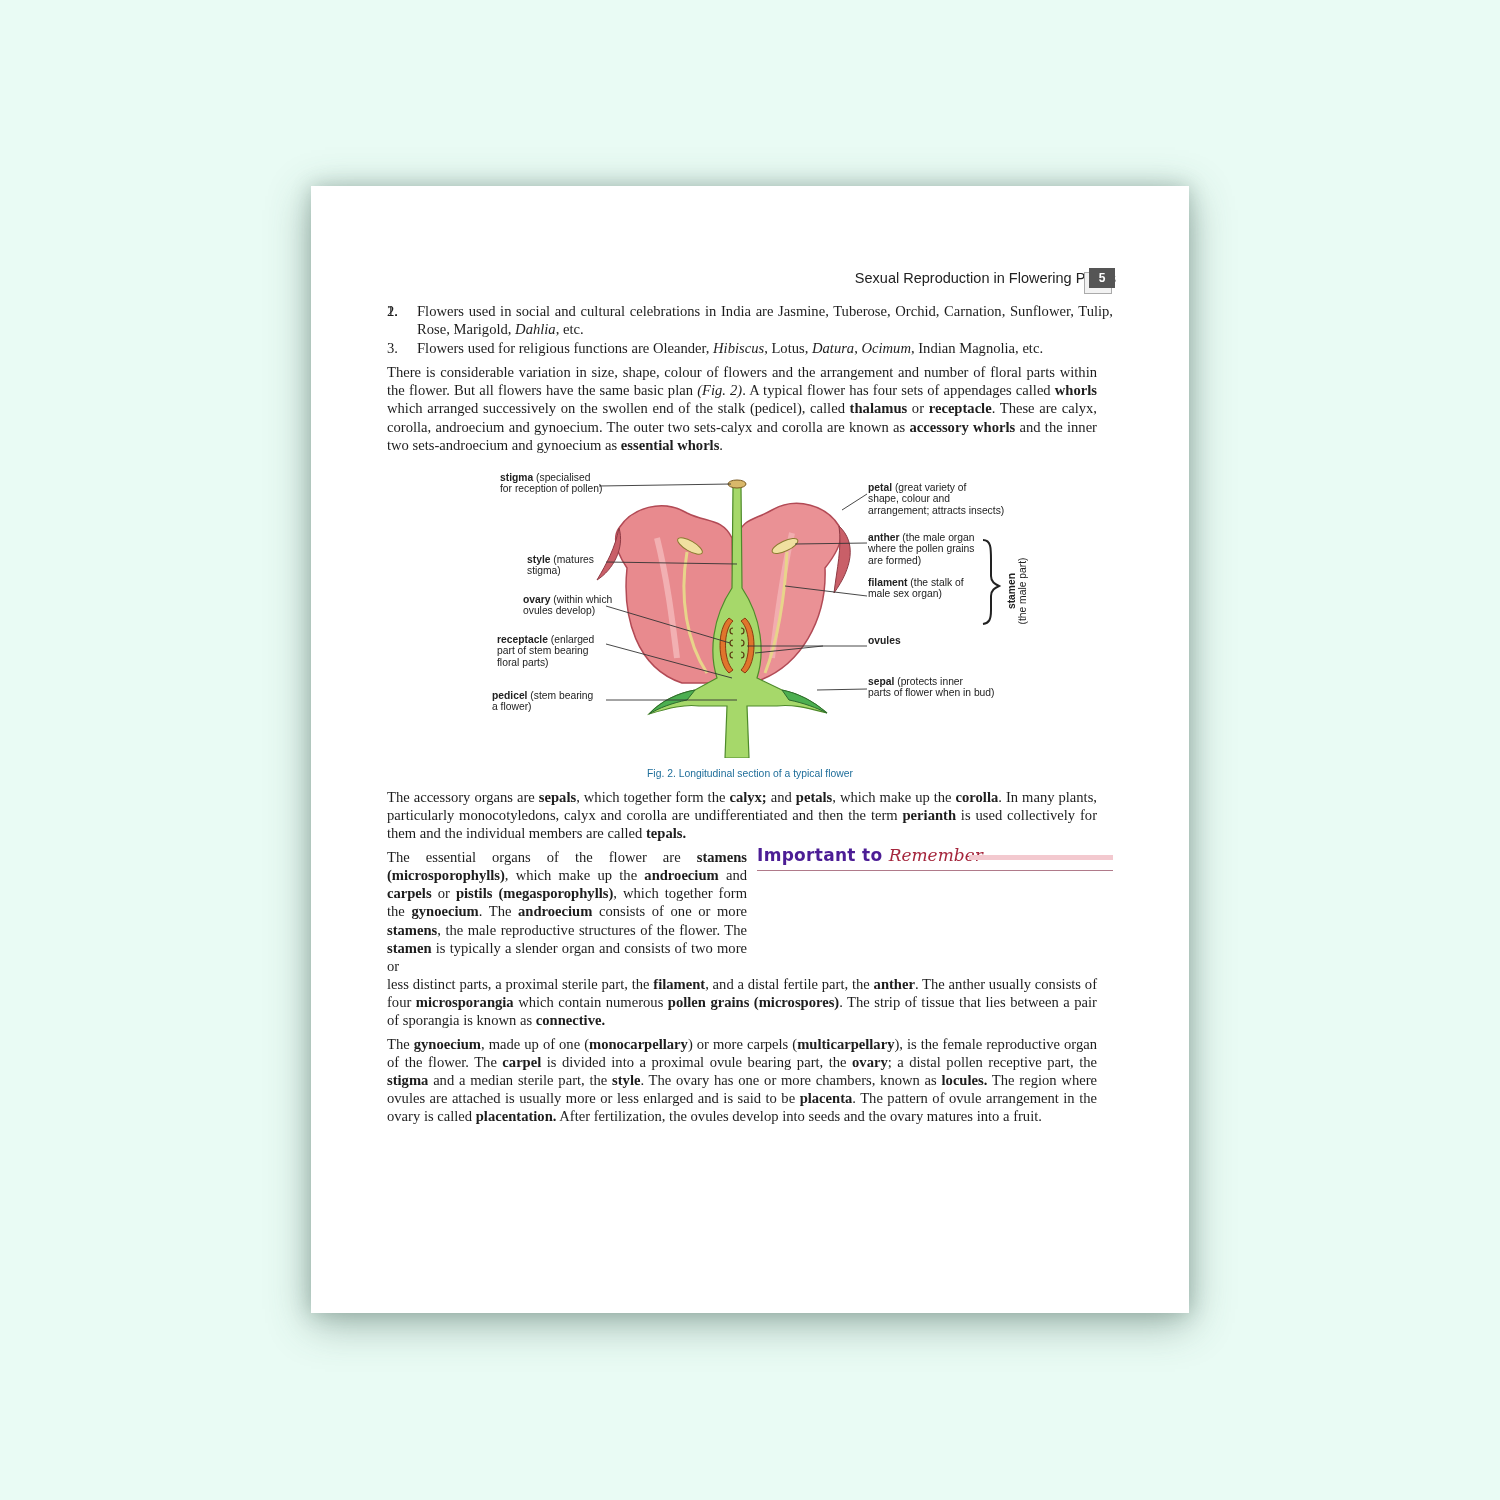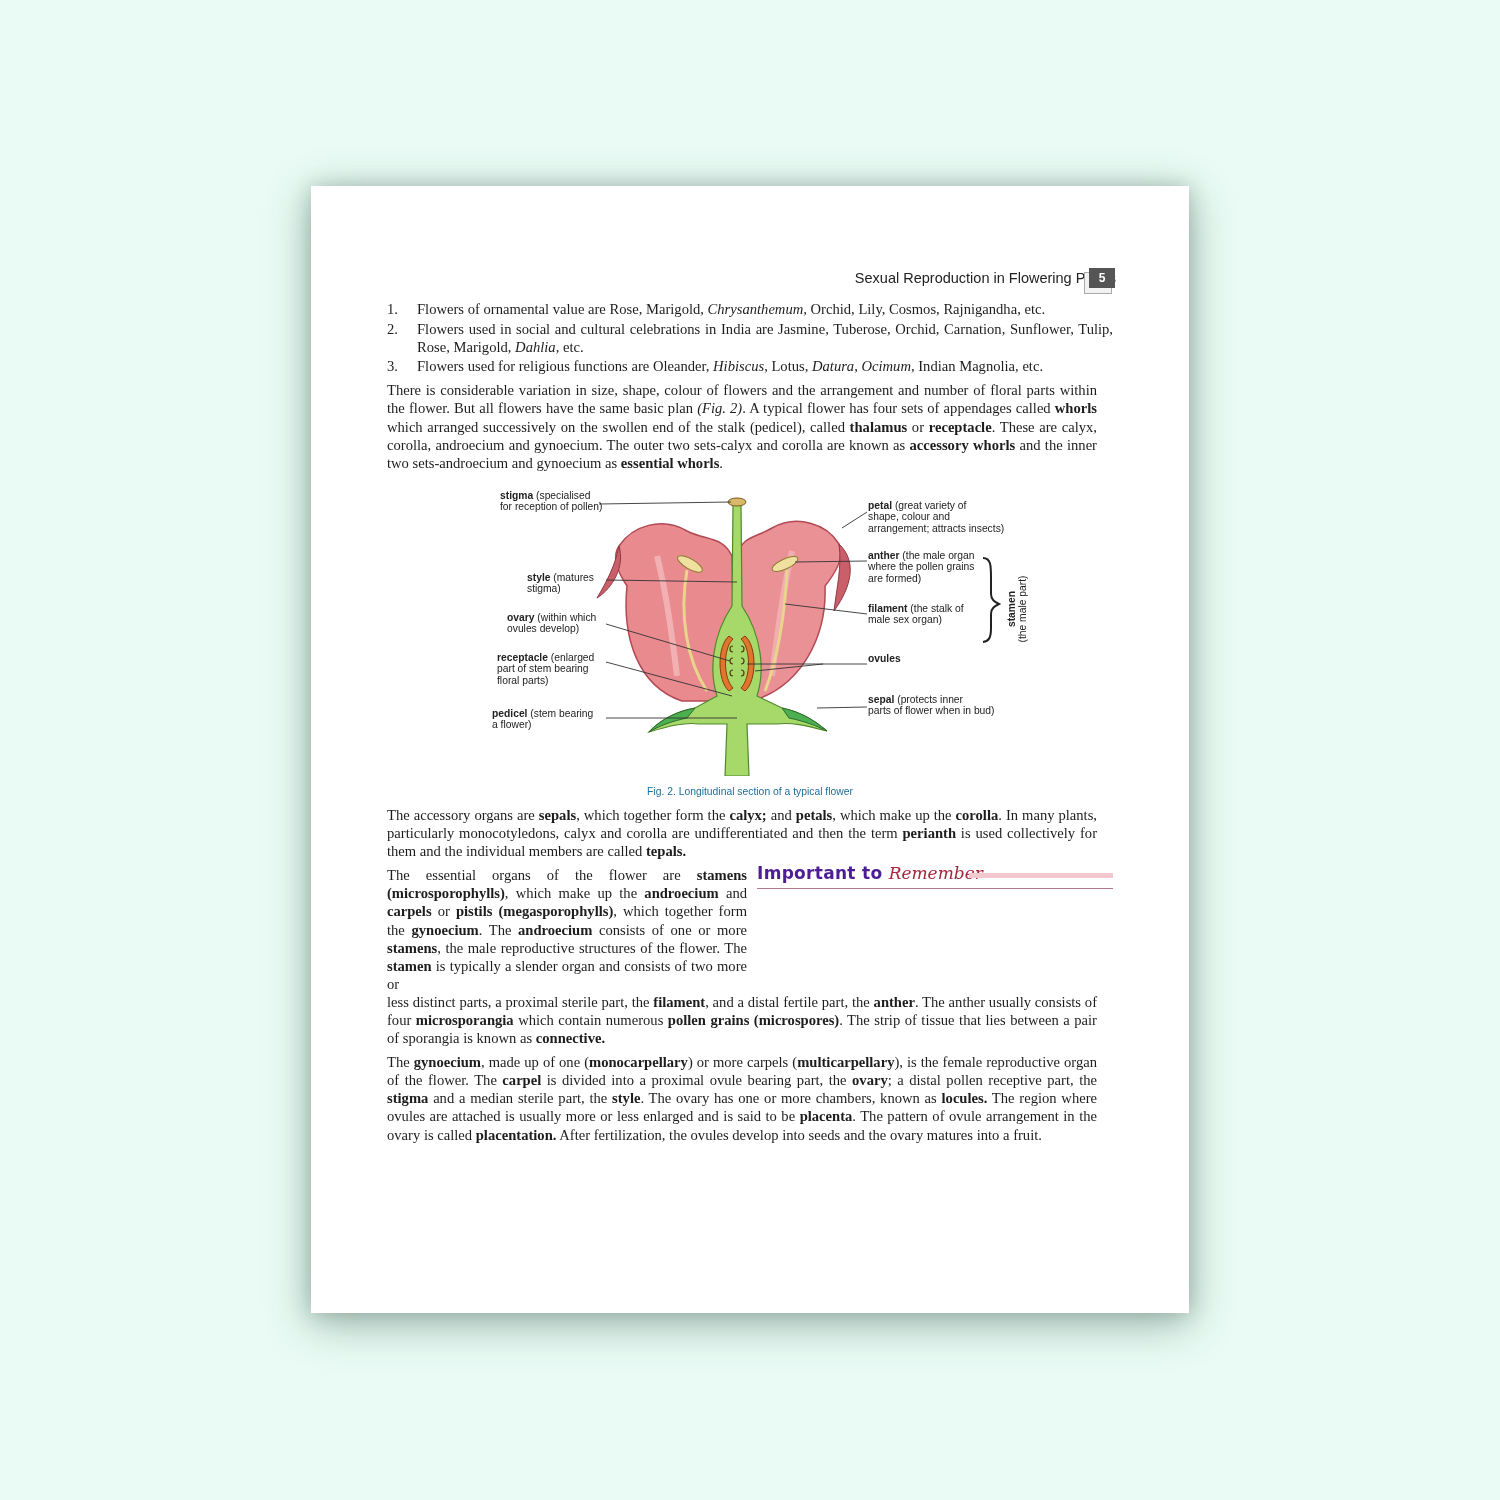--- a/index.html
+++ b/index.html
@@ -74,21 +74,21 @@
 
   <div class="header">Sexual Reproduction in Flowering Plants</div>
   <div class="page-num-wrap">
     <div class="page-num-shadow"></div>
     <div class="page-num">5</div>
   </div>
 
   <div class="content">
 
     <ol class="list">
-      <li><span class="num">1.</span><span>Flowers of ornamental value are Rose, Marigold, <i>Chrysanthemum,</i> Orchid, Lily, Cosmos, Rajnigandha, etc.</span></li>
+      <li><span class="num">1.</span></li>
       <li><span class="num">2.</span><span>Flowers used in social and cultural celebrations in India are Jasmine, Tuberose, Orchid, Carnation, Sunflower, Tulip, Rose, Marigold, <i>Dahlia</i>, etc.</span></li>
       <li><span class="num">3.</span><span>Flowers used for religious functions are Oleander, <i>Hibiscus</i>, Lotus, <i>Datura</i>, <i>Ocimum</i>, Indian Magnolia, etc.</span></li>
     </ol>
 
     <p style="margin-top:6px">There is considerable variation in size, shape, colour of flowers and the arrangement and number of floral parts within the flower. But all flowers have the same basic plan <i>(Fig. 2)</i>. A typical flower has four sets of appendages called <b>whorls</b> which arranged successively on the swollen end of the stalk (pedicel), called <b>thalamus</b> or <b>receptacle</b>. These are calyx, corolla, androecium and gynoecium. The outer two sets-calyx and corolla are known as <b>accessory whorls</b> and the inner two sets-androecium and gynoecium as <b>essential whorls</b>.</p>
 
     <div class="figure">
       <svg width="726" height="290" viewBox="0 0 726 290">
 
         <path d="M295 215 C250 200 235 150 240 100 C230 85 225 70 232 60 C245 40 275 30 300 45 C320 55 335 50 345 70 L348 215 Z" fill="#e88a8e" stroke="#b24a55" stroke-width="1.5"></path>
@@ -137,27 +137,27 @@
           <line x1="480" y1="178" x2="360" y2="178"></line>
           <line x1="436" y1="178" x2="368" y2="185"></line>
           <line x1="480" y1="221" x2="430" y2="222"></line>
         </g>
 
         <path d="M596 72 C604 72 604 80 604 92 L604 108 C604 114 608 116 612 118 C608 120 604 122 604 128 L604 142 C604 152 602 155 596 156" stroke="#222" stroke-width="2" fill="none"></path>
       </svg>
 
       <div class="fig-label" style="left:113px;top:4px"><b>stigma</b><span> (specialised</span><br><span>for reception of pollen)</span></div>
       <div class="fig-label" style="left:140px;top:86px"><b>style</b><span> (matures</span><br><span>stigma)</span></div>
-      <div class="fig-label" style="left:120px;top:126px"><b>ovary</b><span> (within which</span><br><span>ovules develop)</span></div>
+      <div class="fig-label" style="left:136px;top:126px"><b>ovary</b><span> (within which</span><br><span>ovules develop)</span></div>
       <div class="fig-label" style="left:110px;top:166px"><b>receptacle</b><span> (enlarged</span><br><span>part of stem bearing</span><br><span>floral parts)</span></div>
       <div class="fig-label" style="left:105px;top:222px"><b>pedicel</b><span> (stem bearing</span><br><span>a flower)</span></div>
 
       <div class="fig-label" style="left:481px;top:14px"><b>petal</b><span> (great variety of</span><br><span>shape, colour and</span><br><span>arrangement; attracts insects)</span></div>
       <div class="fig-label" style="left:481px;top:64px"><b>anther</b><span> (the male organ</span><br><span>where the pollen grains</span><br><span>are formed)</span></div>
-      <div class="fig-label" style="left:481px;top:117px"><b>filament</b><span> (the stalk of</span><br><span>male sex organ)</span></div>
+      <div class="fig-label" style="left:481px;top:109px"><b>filament</b><span> (the stalk of</span><br><span>male sex organ)</span></div>
       <div class="fig-label" style="left:481px;top:167px"><b>ovules</b></div>
       <div class="fig-label" style="left:481px;top:208px"><b>sepal</b><span> (protects inner</span><br><span>parts of flower when in bud)</span></div>
 
       <div class="fig-label" style="left:590px;top:112px;width:80px;text-align:center;transform:rotate(-90deg);line-height:11px"><b>stamen</b><br><span>(the male part)</span></div>
     </div>
 
     <div class="caption">Fig. 2. Longitudinal section of a typical flower</div>
 
     <p>The accessory organs are <b>sepals</b>, which together form the <b>calyx;</b> and <b>petals</b>, which make up the <b>corolla</b>. In many plants, particularly monocotyledons, calyx and corolla are undifferentiated and then the term <b>perianth</b> is used collectively for them and the individual members are called <b>tepals.</b></p>
 

